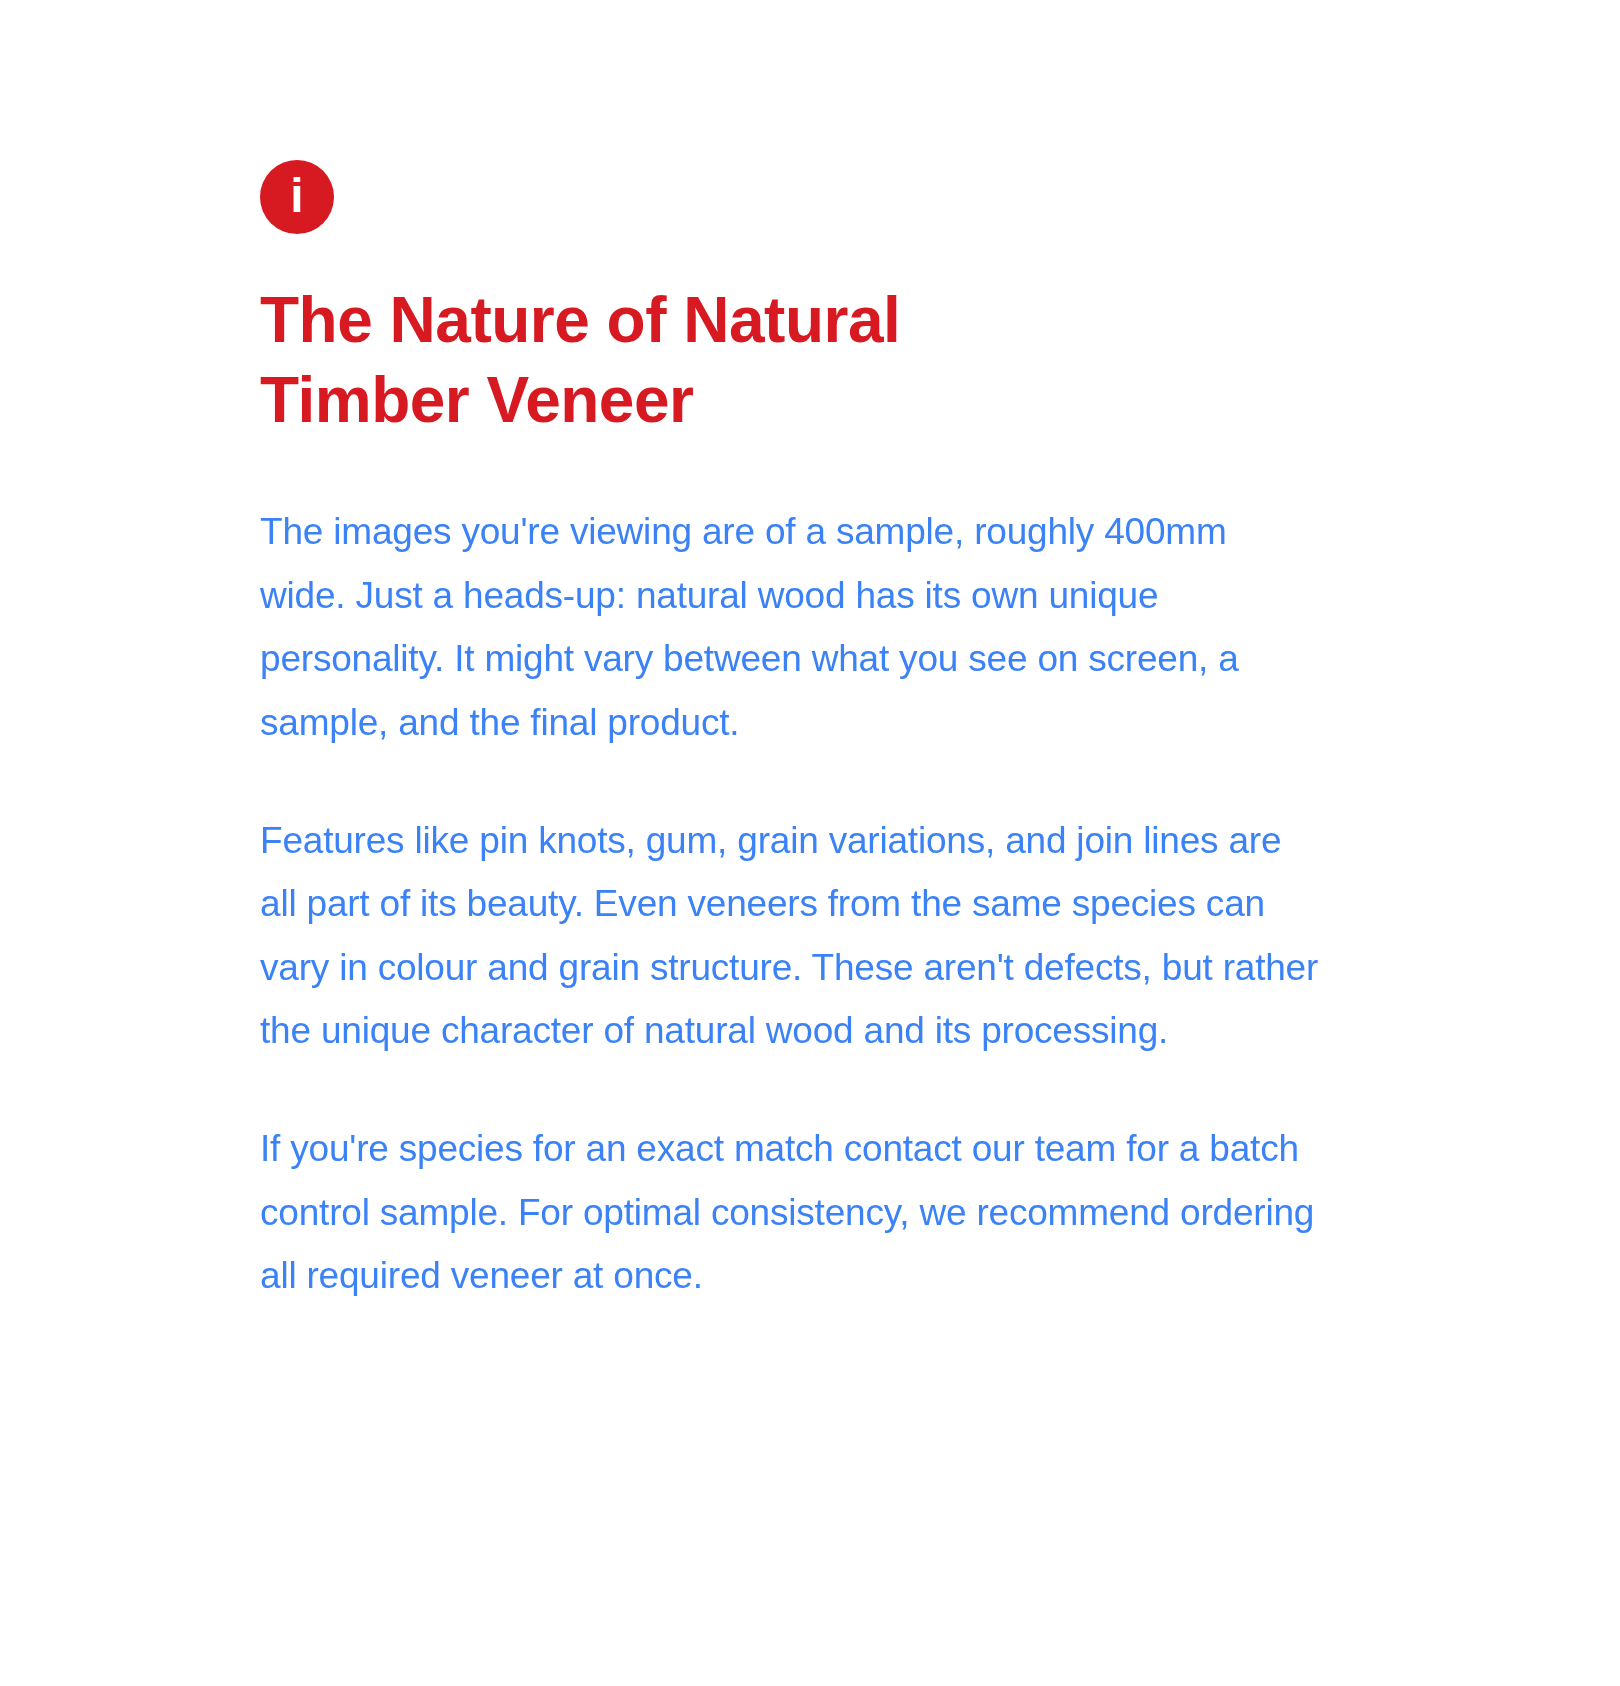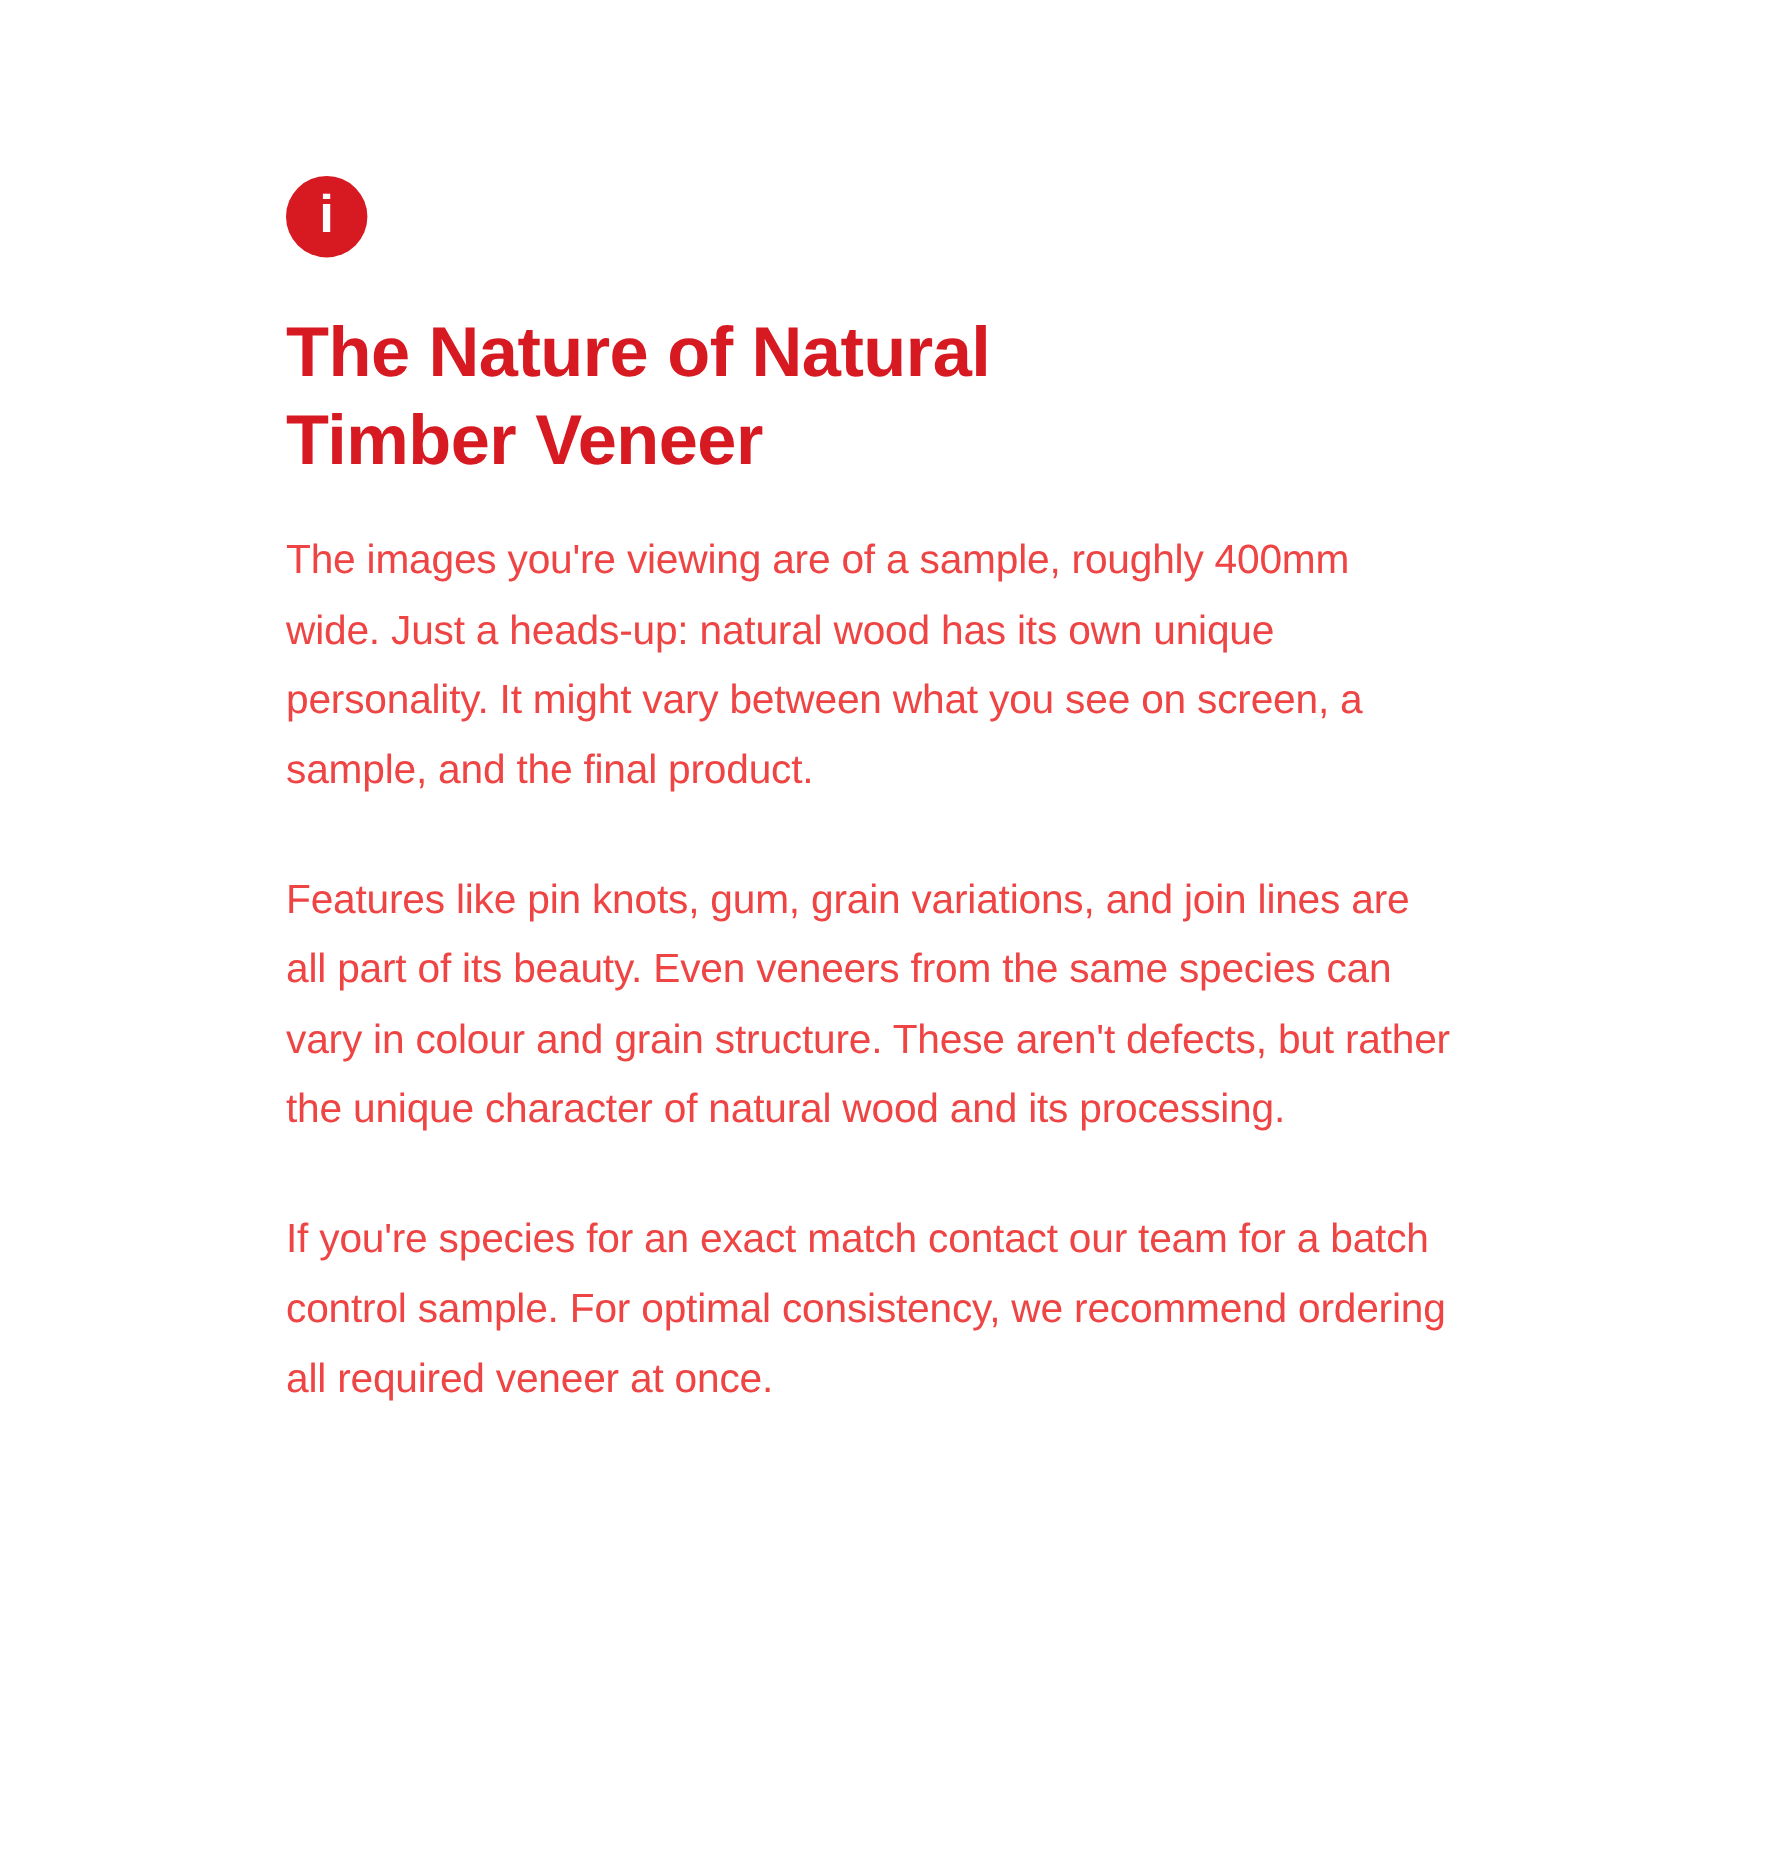--- a/index.html
+++ b/index.html
@@ -37,26 +37,26 @@
     font-family: "Liberation Sans", sans-serif;
     letter-spacing: 0;
     transform: translateY(-1px);
   }
   .title {
     color: #d71921;
     font-size: 64px;
     line-height: 1.25;
     font-weight: bold;
     letter-spacing: -0.5px;
-    margin: 0 0 37px 0;
+    margin: 0 0 60px 0;
     max-width: 900px;
     white-space: pre-line;
   }
   .body-text p {
-    color: #ef4444;
+    color: #3b82f6;
     font-size: 37px;
     line-height: 1.72;
     margin: 0 0 54px 0;
     max-width: 1070px;
     letter-spacing: -0.2px;
   }
   .body-text p:last-child {
     margin-bottom: 0;
   }
 </style>

